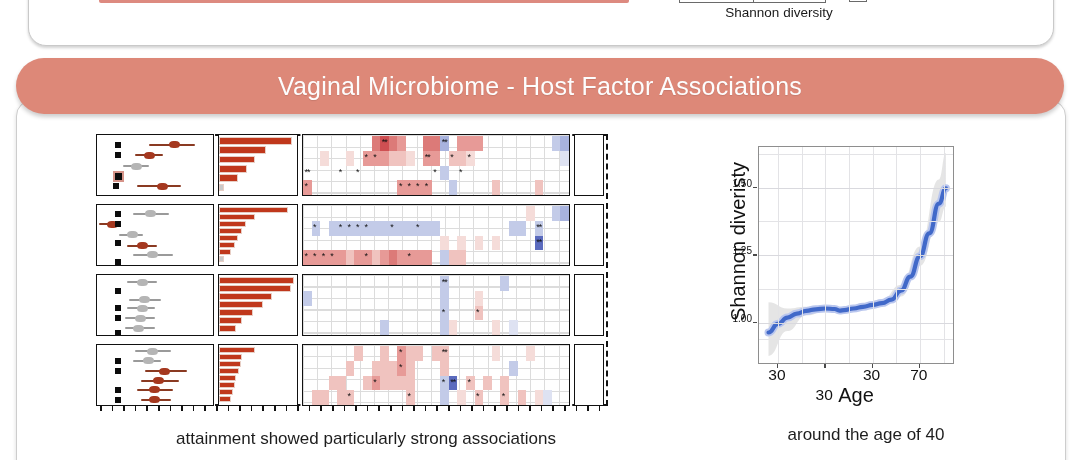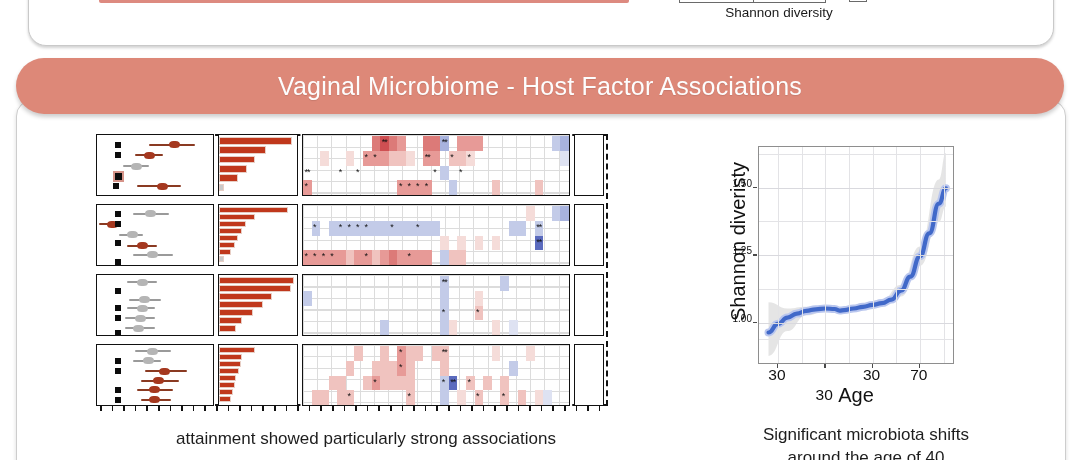--- a/index.html
+++ b/index.html
@@ -534,15 +534,14 @@
       <div class="gg-xtickmark" style="left: 171.561px;"></div>
       <div class="gg-xtick" style="left: 201.878px;">70</div>
       <div class="gg-xtickmark" style="left: 218.878px;"></div>
     </div>
 </div>
 
 <div class="caption caption-left">
   <div>attainment showed particularly strong associations</div>
 </div>
 <div class="caption caption-right">
-  <div>Significant  microbiota shifts</div>
   <div>around the age of 40</div>
 </div>
 
 </body></html>

